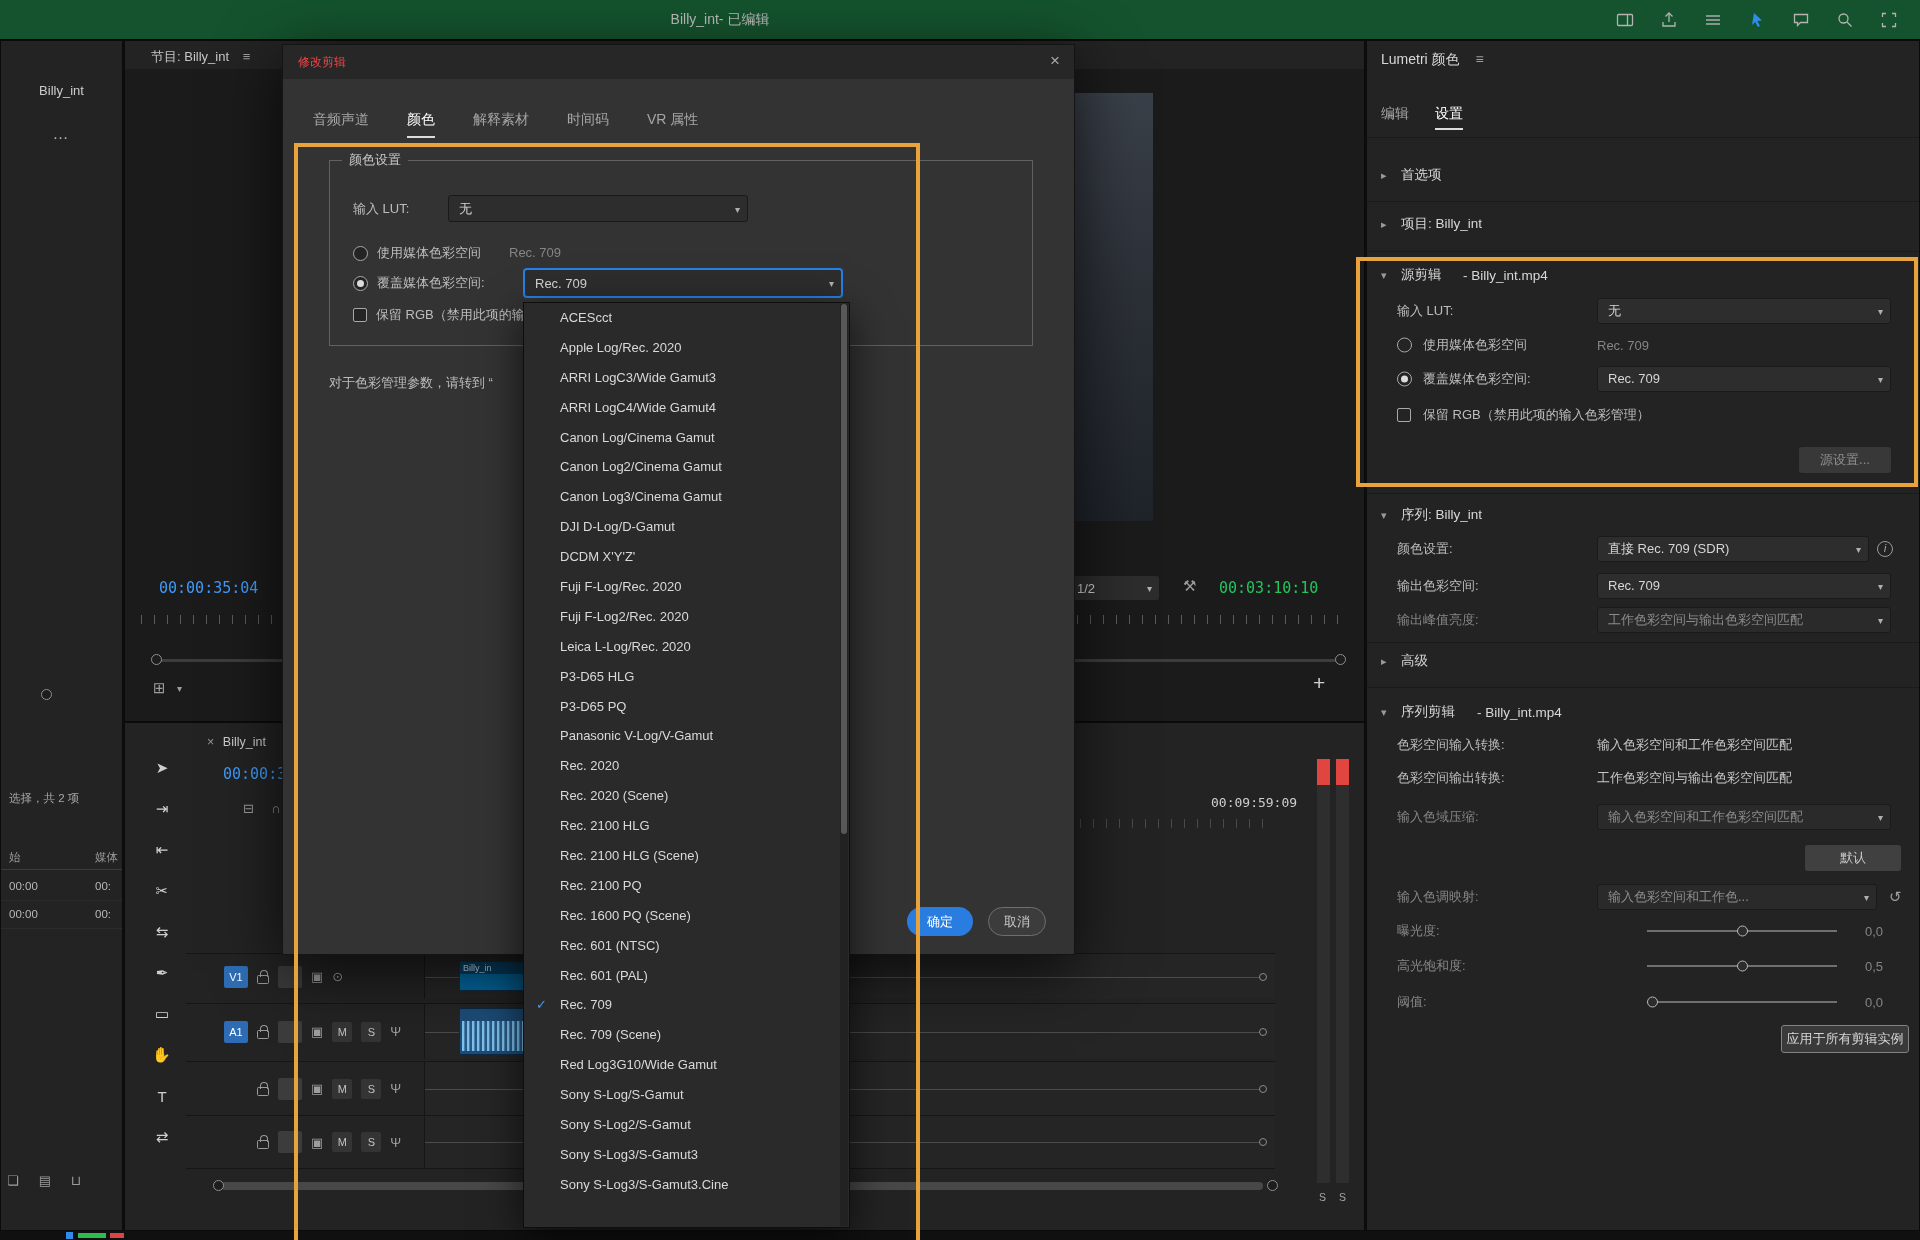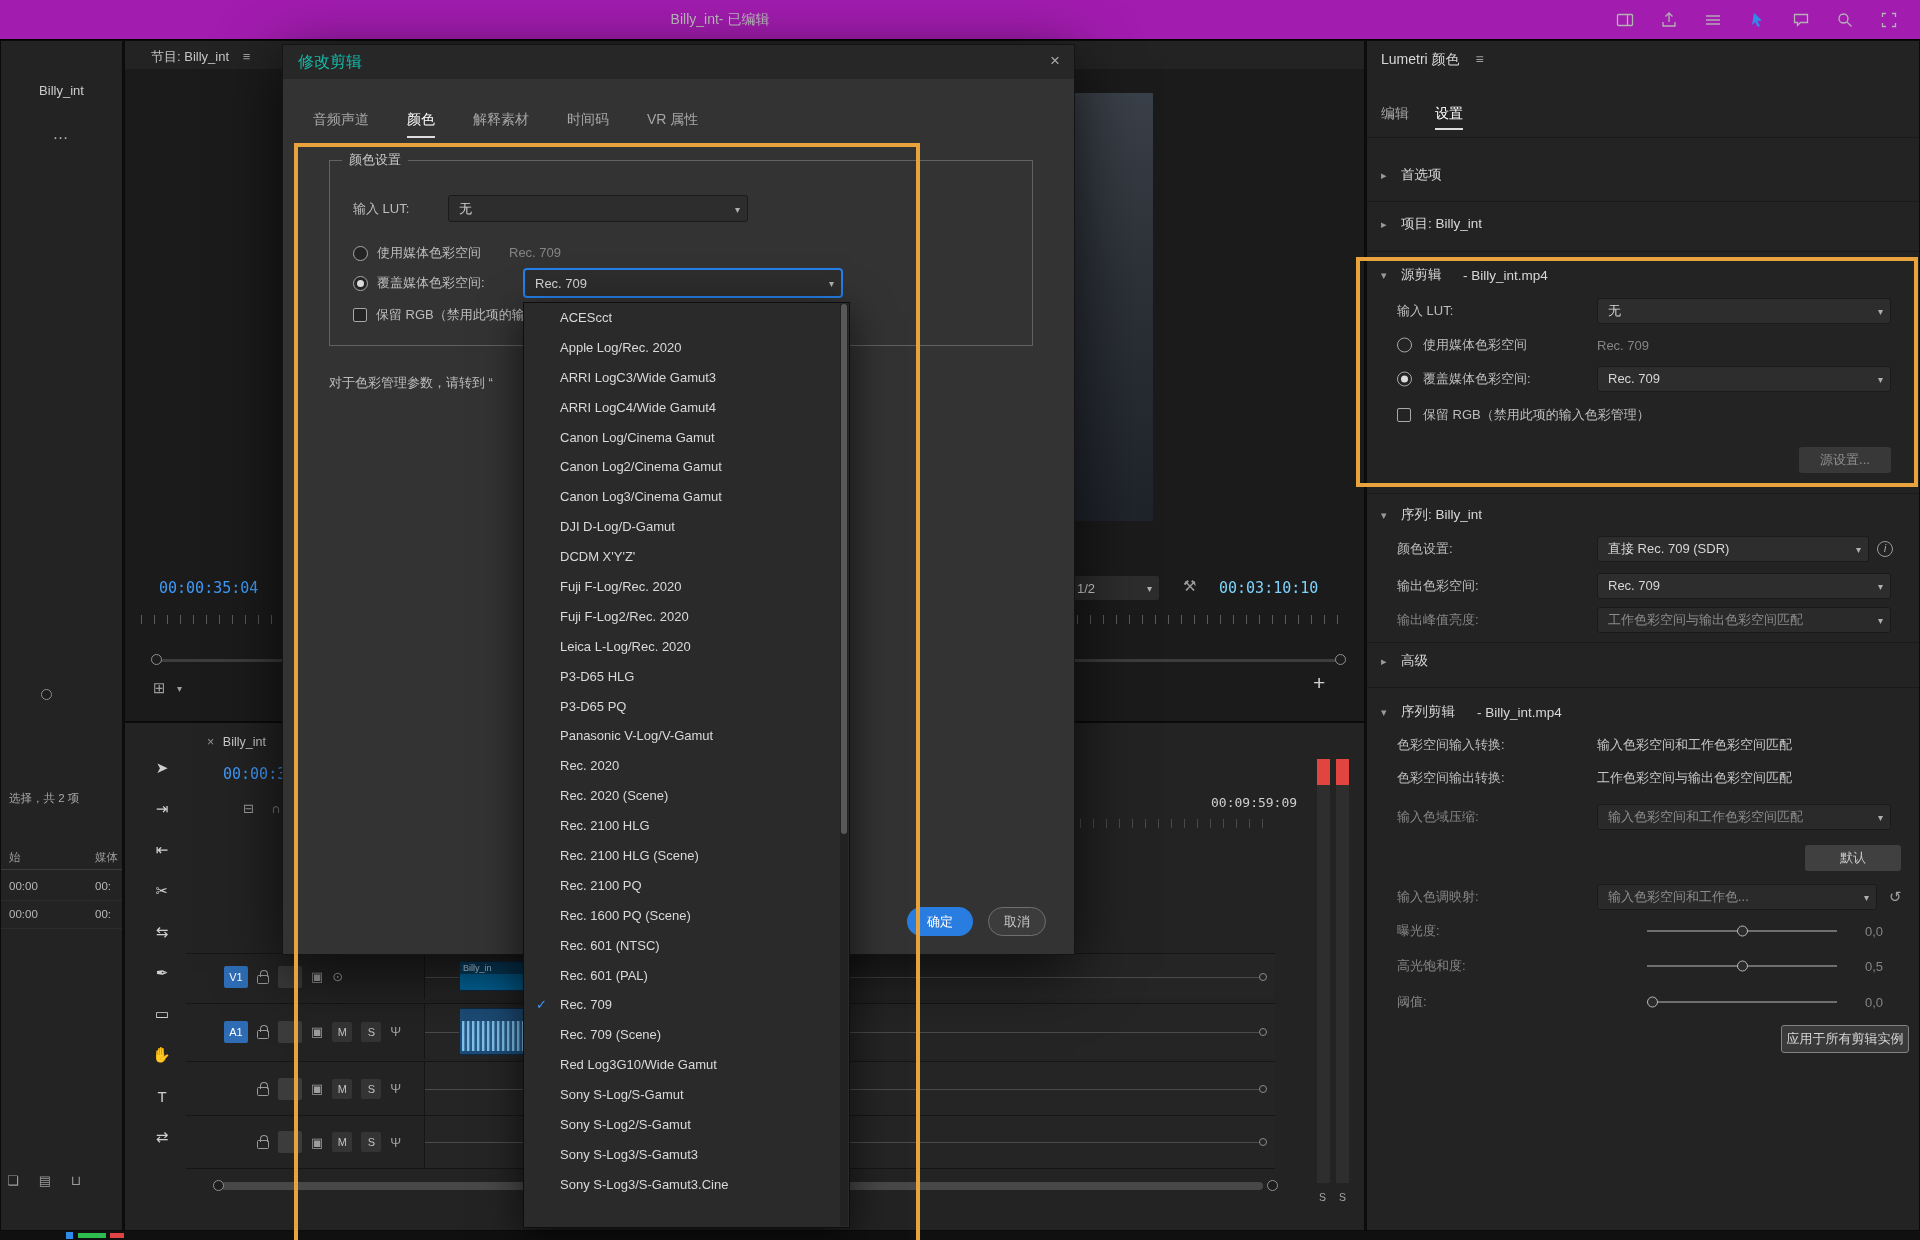--- a/index.html
+++ b/index.html
@@ -5,21 +5,21 @@
 *{box-sizing:border-box;margin:0;padding:0}
 html,body{background:#000}
 body{font-family:"Liberation Sans","DejaVu Sans",sans-serif}
 .stage{position:relative;width:1920px;height:1240px;background:#0d0d0d;overflow:hidden;color:#c8c8c8;font-size:14px}
 .abs{position:absolute}
 .nowrap{white-space:nowrap}
 .mono{font-family:"DejaVu Sans Mono","Liberation Mono",monospace}
 .tc-blue{color:#3F9BFA}
 .panel{position:absolute;background:#232323;border:1px solid #0b0b0b}
 
-.topbar{position:absolute;left:0;top:0;width:1920px;height:40px;background:#a21caf;border-bottom:1px solid #000;z-index:10}
+.topbar{position:absolute;left:0;top:0;width:1920px;height:40px;background:#14532d;border-bottom:1px solid #000;z-index:10}
 .tb-title{position:absolute;left:600px;top:11px;width:240px;text-align:center;font-size:14px;color:#bdbdbd}
 .tb-icons{position:absolute;right:22px;top:0;height:40px;display:flex;align-items:center;gap:26px}
 .tb-icons svg{display:block}
 
 .ddbox{position:absolute;background:#2d2d2d;border:1px solid #1a1a1a;border-radius:3px;color:#d6d6d6;font-size:13px;display:flex;align-items:center;padding:0 22px 0 10px;white-space:nowrap;overflow:hidden}
 .ddbox .caret{position:absolute;right:7px;top:50%;transform:translateY(-50%);font-size:10px;color:#b0b0b0}
 .ddbox.dis{color:#8b8b8b;background:#2a2a2a}
 .ddbox.focused{border-color:#2680eb;box-shadow:0 0 0 1px #2680eb}
 .radio{width:15px;height:15px;border:1.5px solid #a8a8a8;border-radius:50%;display:inline-block;position:relative;flex:none;background:#242424}
 .radio.on::after{content:"";position:absolute;inset:3px;border-radius:50%;background:#dcdcdc}
@@ -31,21 +31,21 @@
 .chev{color:#9a9a9a;font-size:11px;width:14px;display:inline-block}
 .info{width:16px;height:16px;border:1.2px solid #9a9a9a;border-radius:50%;display:flex;align-items:center;justify-content:center;font-size:10px;font-style:italic;color:#b5b5b5}
 .info::before{content:"i"}
 .slidertrack{position:absolute;height:2px;background:#6f6f6f}
 .knob{position:absolute;width:11px;height:11px;border:1.5px solid #b9b9b9;border-radius:50%;background:#2c2c2c}
 .knob2{width:11px;height:11px;border-radius:50%;border:1.5px solid #8f8f8f;background:#1d1d1d;position:absolute}
 
 .hl{position:absolute;border:4px solid #E8A33C;z-index:55;pointer-events:none}
 
 .dialog{position:absolute;left:282px;top:44px;width:793px;height:911px;background:#333;border:1px solid #141414;box-shadow:0 16px 60px rgba(0,0,0,.7);z-index:30}
-.dlg-title{height:34px;background:#272727;display:flex;align-items:center;padding:0 15px;color:#14b8a6;font-size:16px}
+.dlg-title{height:34px;background:#272727;display:flex;align-items:center;padding:0 15px;color:#ef4444;font-size:12px}
 .dlg-close{position:absolute;right:14px;top:6px;font-size:17px;color:#a8a8a8}
 .dlg-tabs{position:absolute;left:30px;top:66px;display:flex;gap:38px;font-size:14px;color:#a6a6a6}
 .dlg-tab{padding-bottom:7px}
 .dlg-tab.active{color:#fff;border-bottom:2px solid #dcdcdc}
 .groupbox{position:absolute;left:46px;top:115px;width:704px;height:186px;border:1px solid #616161}
 .grouplabel{position:absolute;top:-10px;left:12px;background:#333;padding:0 7px;font-size:13px;color:#c9c9c9}
 .drow{position:absolute;height:24px;display:flex;align-items:center}
 
 .menu{position:absolute;left:523px;top:302px;width:327px;height:926px;background:#2a2a2a;border:1px solid #0e0e0e;box-shadow:0 12px 40px rgba(0,0,0,.65);z-index:40;overflow:hidden}
 .menu-item{height:29.9px;line-height:29.9px;padding-left:36px;font-size:13px;color:#d9d9d9;position:relative;white-space:nowrap}
@@ -178,21 +178,21 @@
     <div class="abs" style="left:726px;top:52px;width:302px;height:428px;background:
       radial-gradient(95px 130px at 34% 40%, #9a9794 0%, #7d7a77 45%, rgba(70,70,74,0) 78%),
       radial-gradient(160px 200px at 28% 86%, #2e3642 0%, rgba(30,34,40,0) 72%),
       linear-gradient(180deg,#3a4049 0%,#2c3037 45%,#1f232a 100%)"></div>
     <div class="abs mono tc-blue nowrap" style="left:34px;top:538px;font-size:15px">00:00:35:04</div>
     <div class="ddbox" style="left:941px;top:534px;width:94px;height:26px">
       <span>1/2</span>
         <span class="caret">▾</span>
     </div>
     <span class="abs icon" style="left:1058px;top:536px;font-size:15px">⚒</span>
-    <div class="abs mono nowrap" style="left:1094px;top:538px;font-size:15px;color:#7dd3fc">00:03:10:10</div>
+    <div class="abs mono nowrap" style="left:1094px;top:538px;font-size:15px;color:#22c55e">00:03:10:10</div>
     <div class="ruler" style="left:16px;width:1204px;top:574px"></div>
     <div class="abs" style="left:36px;top:618px;width:1180px;height:3px;background:#3d3d3d"></div>
     <span class="knob2" style="left:26px;top:613px"></span>
     <span class="knob2" style="left:1210px;top:613px"></span>
     <span class="abs icon" style="left:28px;top:638px;font-size:15px">⊞</span>
     <span class="abs icon" style="left:52px;top:642px;font-size:10px">▾</span>
     <span class="abs" style="left:1188px;top:630px;font-size:21px;color:#cfcfcf">+</span>
   </div>
 
   <div class="panel" style="left:124px;top:722px;width:1241px;height:509px">

